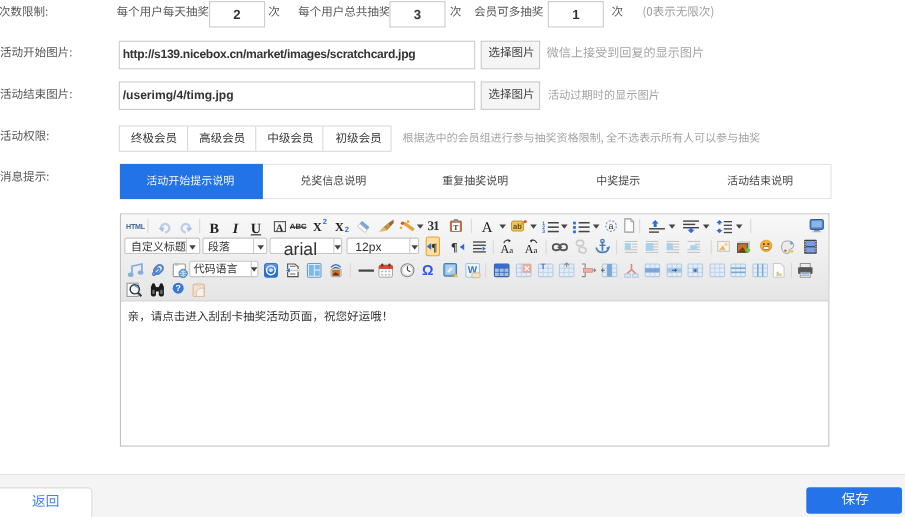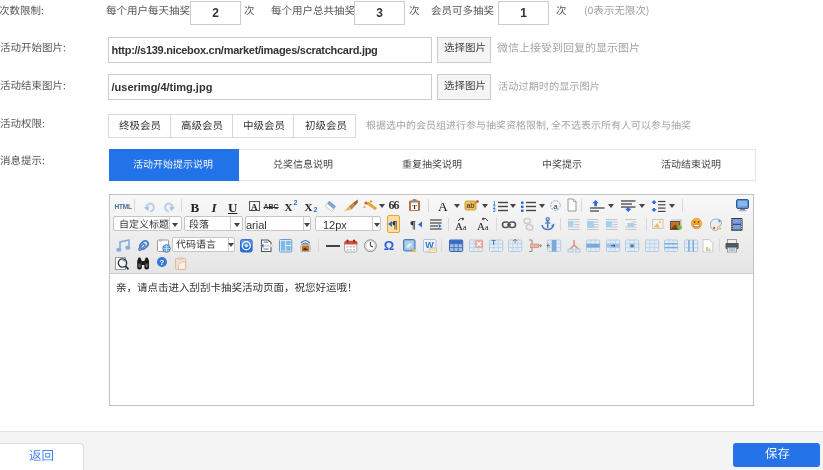--- a/index.html
+++ b/index.html
@@ -414,21 +414,21 @@
     <polygon points="4.6,7.4 0,12.2 7.6,10.6" fill="#e0b668"></polygon>
     <polygon points="2.2,9.8 0,12.2 3.4,11.6" fill="#f0d695"></polygon>
   </svg>
 <svg class="ic" style="left:362.9px;top:199.5px" width="14" height="12" viewBox="0 0 14 12">
     <rect x="3" y="4" width="11" height="3" rx="1" transform="rotate(35 8 6)" fill="#e8a33d"></rect>
     <circle cx="3" cy="3" r="1.6" fill="#e05a28"></circle>
     <circle cx="8" cy="1.5" r="1.2" fill="#f0a030"></circle>
     <circle cx="1.5" cy="7" r="1.1" fill="#f0a030"></circle>
   </svg>
 <b class="dar" style="left:379.3px;top:204px"></b>
-<span class="tx" style="left:388.6px;top:198px;font-size:12px;font-weight:bold;color:#333;font-family:'Liberation Serif',serif;letter-spacing:-1px">66</span>
+<span class="tx" style="left:388.6px;top:198px;font-size:12px;font-weight:bold;color:#333;font-family:'Liberation Serif',serif;letter-spacing:-1px">31</span>
 <svg class="ic" style="left:407.6px;top:199px" width="13" height="12.5" viewBox="0 0 13 12.5">
     <rect x="1" y="1.5" width="11" height="10.5" rx="1.5" fill="#b5714a"></rect>
     <rect x="4.5" y="0" width="4" height="3" rx="1" fill="#8a8f98"></rect>
     <rect x="3" y="3.5" width="7" height="7.5" fill="#fff"></rect>
     <text x="6.5" y="10" font-size="7" font-weight="bold" fill="#333" text-anchor="middle" font-family="Liberation Serif">T</text>
   </svg>
 <div class="sep" style="left:427.8px;top:199px;height:13px"></div>
 <span class="tx" style="left:438px;top:198.5px;font-size:13.5px;color:#111;font-family:'Liberation Serif',serif">A</span>
 <b class="dar" style="left:453.9px;top:204px"></b>
 <svg class="ic" style="left:464.9px;top:200px" width="14" height="11.5" viewBox="0 0 14 11.5">
@@ -519,21 +519,21 @@
 <div class="sel" style="left:184.2px;top:216.4px;width:58.7px;height:14.6px"></div>
 <div class="seld" style="left:230.2px;top:217.4px;height:12.6px"></div>
 <b class="dar" style="left:233.55px;top:222.7px"></b>
 <svg class="ct" style="left:189.3px;top:218.7px" width="20.0" height="10" viewBox="0 -880 2000 1000" fill="#333">
     <use href="#g83" x="0"></use>
     <use href="#g84" x="1000"></use>
   </svg>
 <div class="sel" style="left:244.8px;top:216.4px;width:66.5px;height:14.6px"></div>
 <div class="seld" style="left:303.1px;top:217.4px;height:12.6px"></div>
 <b class="dar" style="left:304.2px;top:222.7px"></b>
-<span class="tx" style="left:246px;top:218.5px;font-size:11px;color:#333">arial</span>
+<span class="tx" style="left:258px;top:218.5px;font-size:16px;color:#333">arial</span>
 <div class="sel" style="left:315px;top:216.4px;width:65.6px;height:14.6px"></div>
 <div class="seld" style="left:372.4px;top:217.4px;height:12.6px"></div>
 <b class="dar" style="left:373.5px;top:222.7px"></b>
 <span class="tx" style="left:323px;top:218.5px;font-size:11px;color:#333">12px</span>
 <div style="position:absolute;left:386.5px;top:215.2px;width:13.8px;height:17.5px;background:#fde0a0;border:1px solid #e8a440;border-radius:2px"></div>
 <svg class="ic" style="left:388px;top:219px" width="11" height="10" viewBox="0 0 11 10">
     <path d="M0 5 L4 2 V8 Z" fill="#2e6bd8"></path>
     <text x="4" y="9" font-size="10" font-weight="bold" fill="#333" font-family="Liberation Serif">¶</text>
   </svg>
 <svg class="ic" style="left:410.5px;top:218px" width="11" height="13" viewBox="0 0 11 13">

